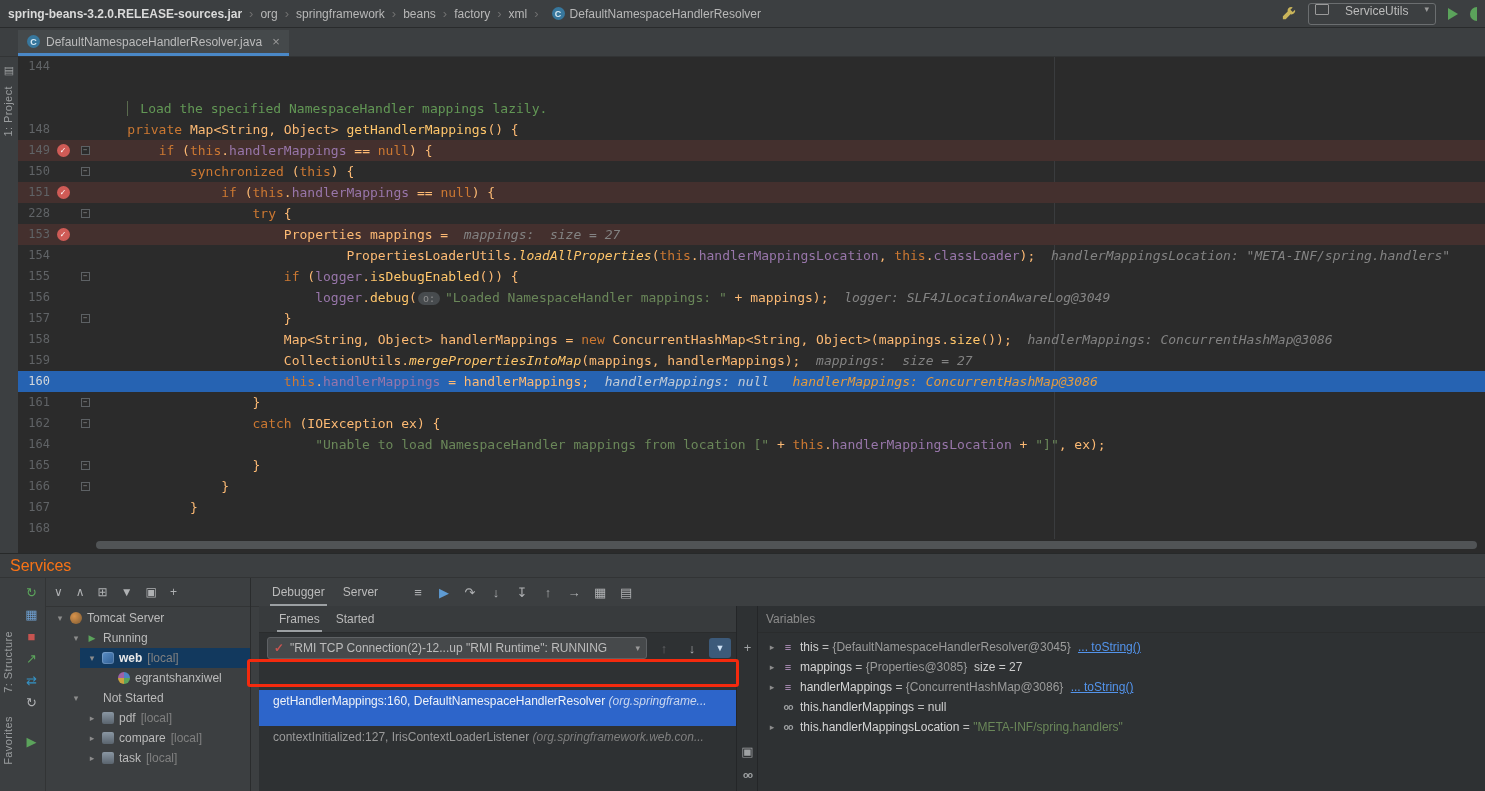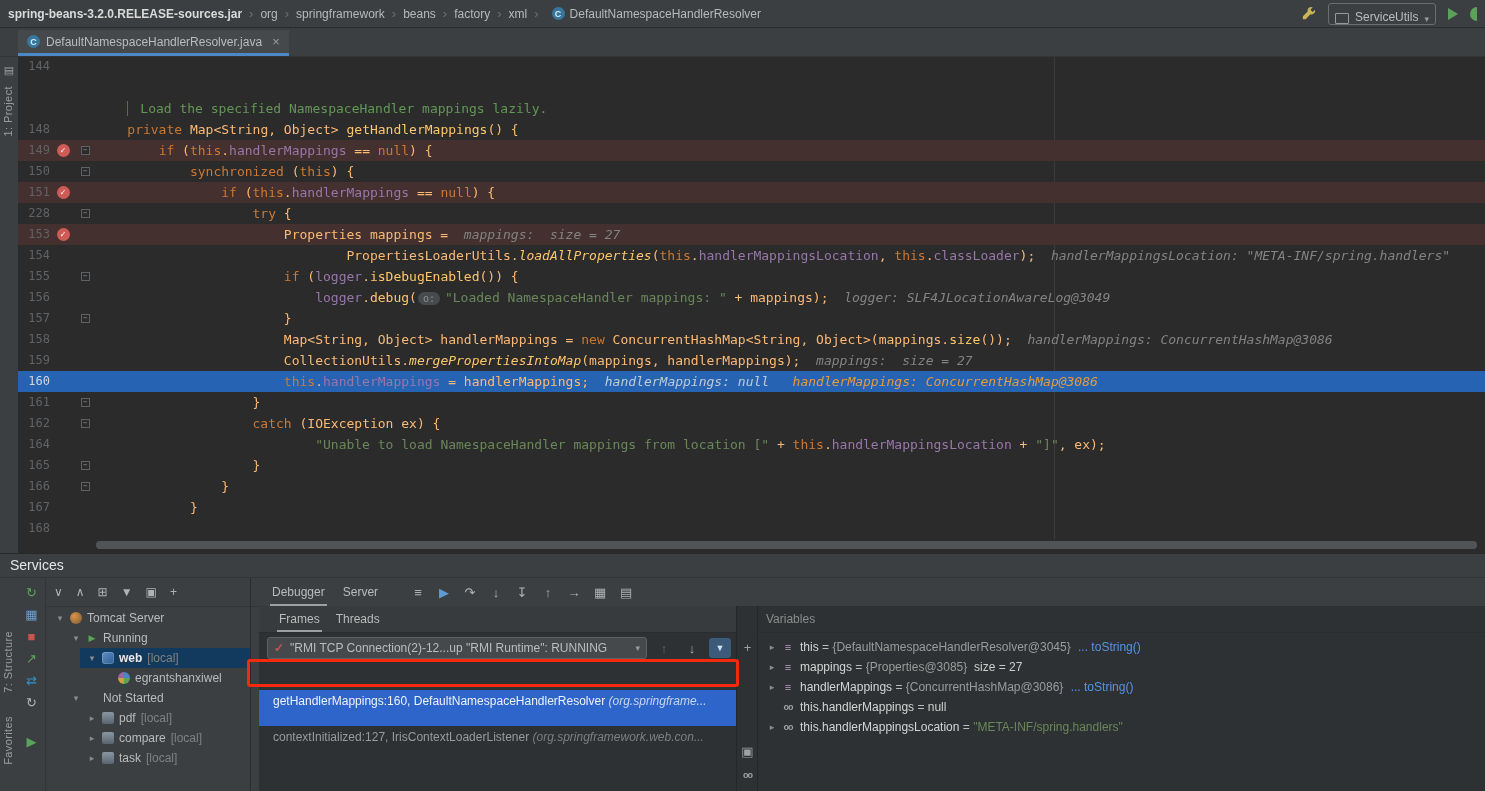--- a/index.html
+++ b/index.html
@@ -16,21 +16,21 @@
   #topbar{position:absolute;left:0;top:0;right:0;height:28px;background:#3c3f41;border-bottom:1px solid #292b2c;
           z-index:5;display:flex;align-items:center;padding:0 8px;box-sizing:border-box;font-size:12px;color:#bbbbbb;}
   #breadcrumb{display:flex;align-items:center;white-space:nowrap;overflow:hidden;flex:1;}
   .bc-jar{font-weight:bold;color:#dadada;}
   .bc-sep{color:#707070;margin:0 7px;font-size:13px;}
   .bc-item{color:#b8b8b8;}
   .bc-class{color:#b8b8b8;margin-left:5px;}
   .cls-icon{width:13px;height:13px;border-radius:50%;background:#37779d;color:#d8e9f3;font-size:9px;font-weight:bold;
             display:inline-flex;align-items:center;justify-content:center;margin-left:6px;flex:none;}
   #topbar-right{display:flex;align-items:center;gap:12px;flex:none;}
-  .run-combo{display:flex;align-items:flex-end;gap:6px;height:20px;border:1px solid #6b6e70;border-radius:3px;
+  .run-combo{display:flex;align-items:flex-start;gap:16px;height:20px;border:1px solid #6b6e70;border-radius:3px;
              padding:0 6px;background:#3c3f41;color:#bcbcbc;}
   .mon-icon{width:12px;height:9px;border:1px solid #9a9a9a;border-radius:1px;display:inline-block;}
   .caret{color:#9a9a9a;font-size:9px;}
   .play-tri{width:0;height:0;border-left:10px solid #5BA35B;border-top:6px solid transparent;border-bottom:6px solid transparent;display:inline-block;}
   .edge-sliver{width:7px;height:14px;overflow:hidden;display:inline-block;}
   .edge-sliver i{display:block;width:14px;height:14px;border-radius:50%;background:#5BA35B;}
 
   
   #tabbar{position:absolute;left:0;top:28px;right:0;height:28px;background:#3c3f41;border-bottom:1px solid #323435;z-index:4;}
   .tab{position:absolute;left:18px;top:2px;height:26px;display:flex;align-items:center;gap:6px;padding:0 9px;
@@ -59,21 +59,21 @@
   .txt{color:#fdba74;}
   .cdoc{color:#629755;border-left:1px solid #5a6b4e;padding-left:12px;}
   .hint{color:#838383;font-style:italic;}
   .hintB{color:#c2cbd6;font-style:italic;}
   .hintHi{color:#E39B3F;font-style:italic;}
   .ph{background:#474b4e;color:#8e8e8e;border-radius:7px;font-size:10px;padding:1px 5px;margin:0 5px 0 1px;font-style:normal;}
   .hscroll{position:absolute;left:78px;right:8px;bottom:4px;height:8px;background:#515456;border-radius:4px;z-index:3;}
 
   
   #svc-header{position:absolute;left:0;top:553px;right:0;height:25px;background:#3c3f41;border-top:1px solid #272929;
-              border-bottom:1px solid #323435;color:#e5e5e5;font-size:14px;line-height:23px;padding-left:10px;
+              border-bottom:1px solid #323435;color:#f97316;font-size:16px;line-height:23px;padding-left:10px;
               box-sizing:border-box;z-index:6;}
 
   
   #bottom{position:absolute;left:18px;top:578px;right:0;bottom:0;background:#3c3f41;z-index:3;font-size:12px;}
   #sidecol{position:absolute;left:0;top:0;width:27px;bottom:0;border-right:1px solid #323435;}
   .sideic{display:block;margin:7px auto 0;font-size:13px;width:100%;text-align:center;}
   .sideic:last-child{margin-top:24px;}
 
   #treecol{position:absolute;left:28px;top:0;width:204px;bottom:0;}
   #treetools{height:28px;border-bottom:1px solid #323435;display:flex;align-items:center;gap:13px;padding-left:8px;}
@@ -130,21 +130,21 @@
   .vrow{height:20px;display:flex;align-items:center;white-space:nowrap;}
   .vchev{width:16px;margin-left:6px;flex:none;color:#8c8c8c;font-size:9px;text-align:center;}
   .vicon{width:16px;flex:none;text-align:center;}
   .vicon.value{color:#c29dcf;font-size:11px;}
   .vicon.watch{color:#9fa2a4;font-weight:bold;font-size:9px;letter-spacing:-1px;}
   .vname{color:#d4d4d4;margin-left:4px;}
   .veq{color:#bcbcbc;white-space:pre;}
   .vval{color:#9b9b9b;white-space:pre;}
   .vplain{color:#cdcdcd;white-space:pre;}
   .vstr{color:#6A8759;}
-  .vlink{color:#5394EC;margin-left:4px;}
+  .vlink{color:#5394EC;margin-left:4px;text-decoration:underline;}
 
   #annotation-box{position:absolute;left:247px;top:659px;width:492px;height:28px;border:3px solid #f42a0e;
                   border-radius:3px;z-index:40;pointer-events:none;box-sizing:border-box;}
   .wrench{display:inline-flex;}
 </style>
 </head>
 <body>
 
 <div id="app">
 
@@ -332,21 +332,21 @@
             <span class="dico" style="color: rgb(175, 177, 179);">↑</span>
             <span class="dico" style="color: rgb(175, 177, 179);">→</span>
             <span class="dico" style="color: rgb(175, 177, 179);">▦</span>
             <span class="dico" style="color: rgb(175, 177, 179);">▤</span>
           </div>
       </div>
 
       <div id="framescol">
         <div id="framestabs">
             <span class="ftab active">Frames</span>
-            <span class="ftab">Threads</span>
+            <span class="ftab">Started</span>
           </div>
         <div id="threadrow">
           <span class="combo">
             <span class="chk">✓</span>
             <span class="lbl">"RMI TCP Connection(2)-12...up "RMI Runtime": RUNNING</span>
             <span class="caret">▾</span>
           </span>
           <span id="fnav" style="display:flex;align-items:center;gap:6px">
               <span class="frarrow dis">↑</span>
               <span class="frarrow">↓</span>

